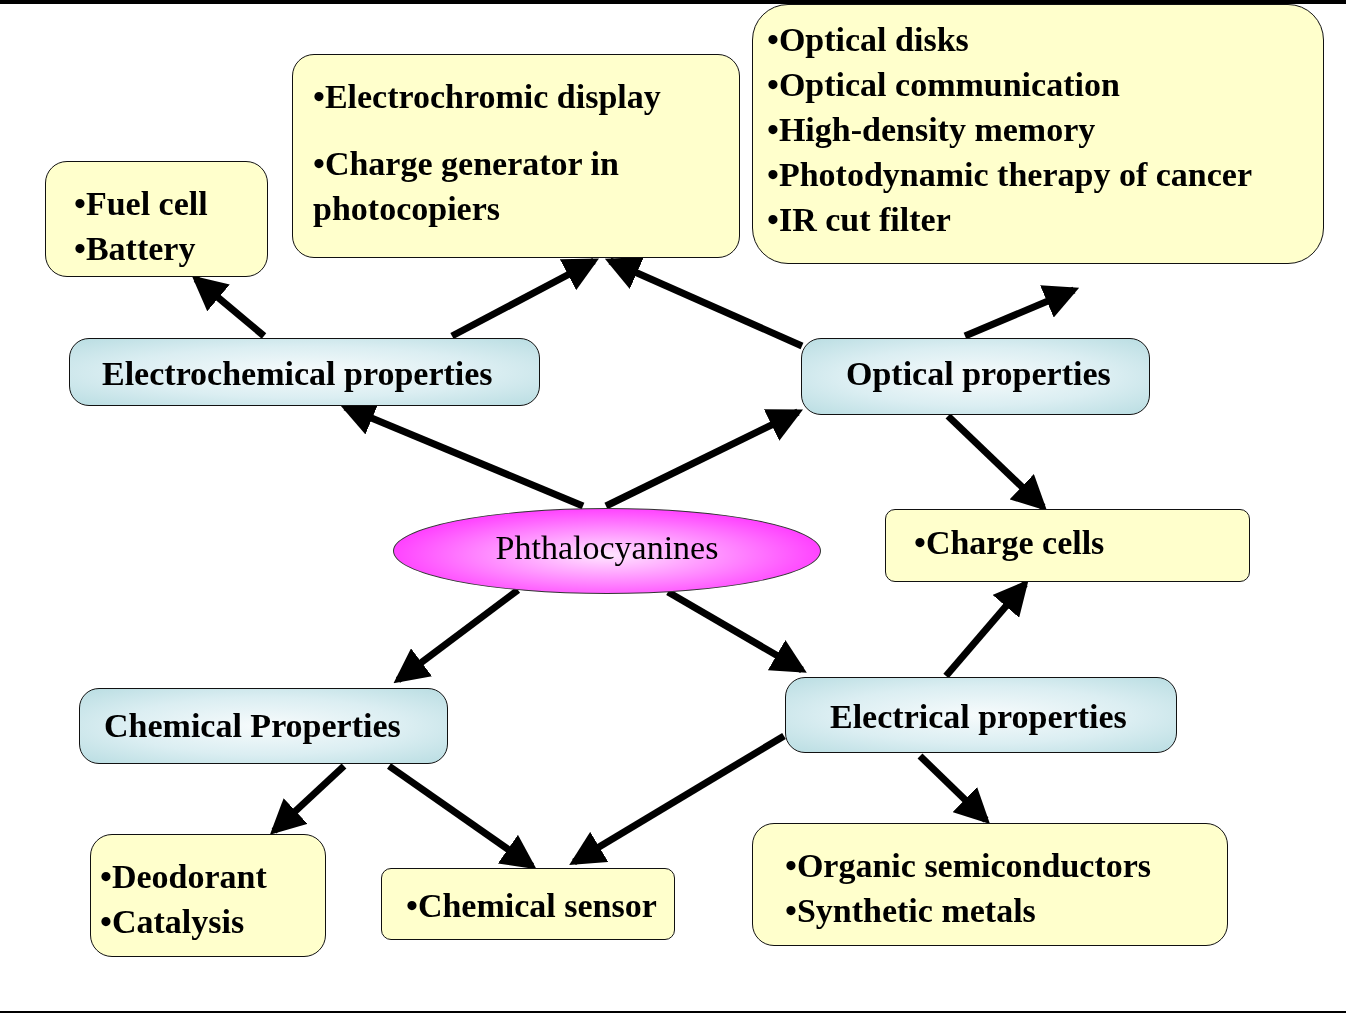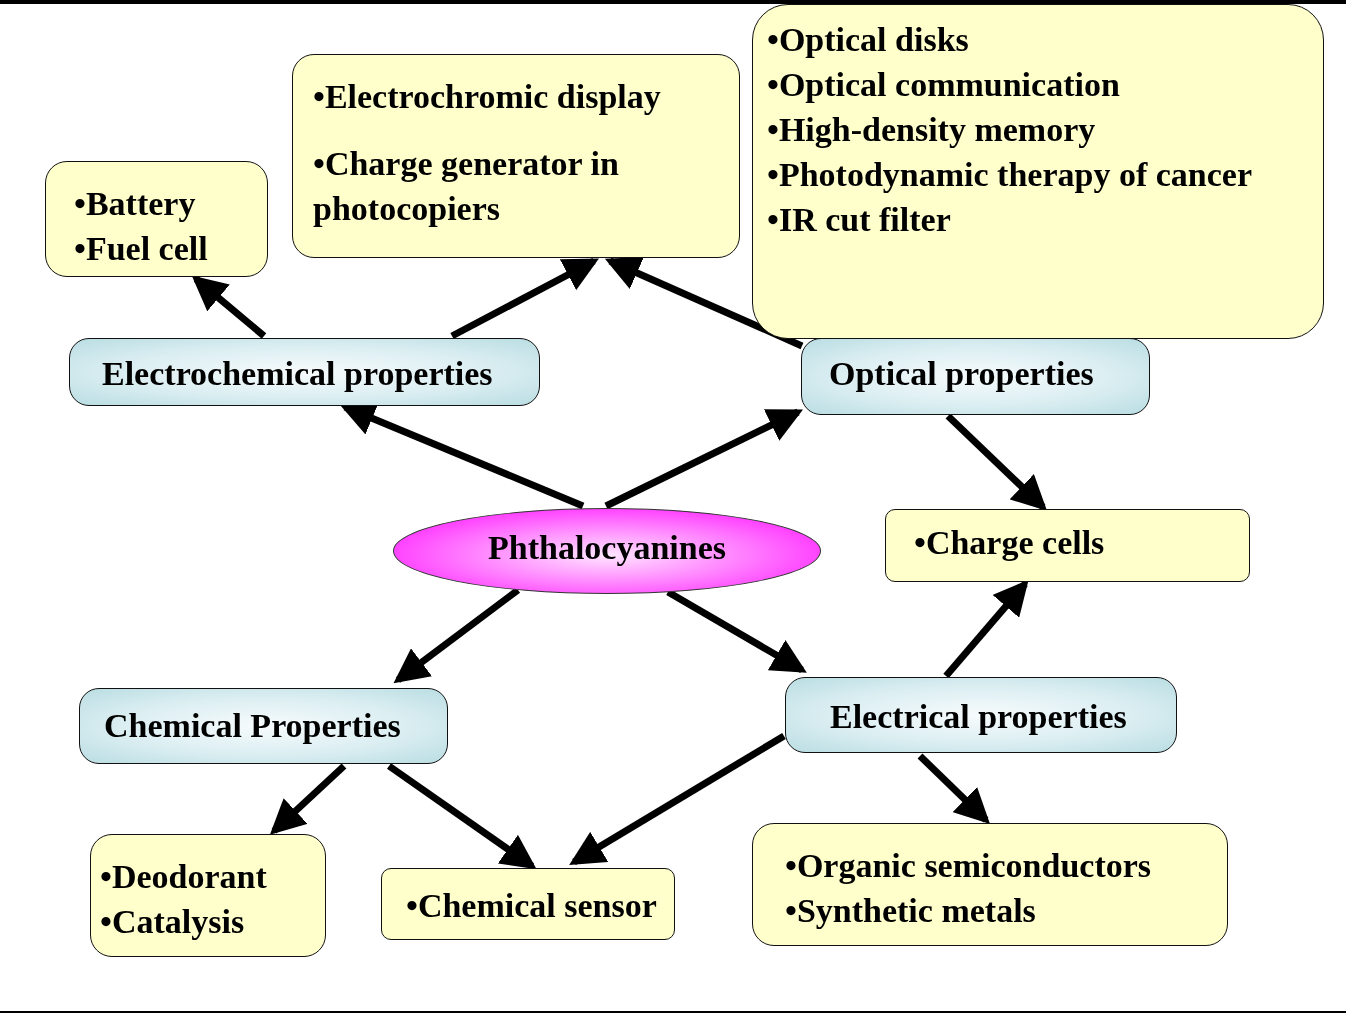--- a/index.html
+++ b/index.html
@@ -22,21 +22,21 @@
     }
     .yellow .line { font-size: 34px; line-height: 45px; white-space: nowrap; }
     .blue .label { font-size: 34px; white-space: nowrap; position: absolute; }
     .ellipse {
       position: absolute; left: 393px; top: 508px; width: 428px; height: 86px;
       border: 1.5px solid #333; border-radius: 50%; box-sizing: border-box;
       background: radial-gradient(ellipse at 50% 55%, #ffe6ff 0%, #ff80ff 45%, #ff00ff 100%);
     }
     .ellipse .label {
       position: absolute; left: 0; right: 0; top: 20px; text-align: center;
-      font-size: 34px; font-weight: bold; color: #000;
+      font-size: 34px; font-weight: normal; color: #000;
     }
   </style>
 </head>
 <body>
 
 <div class="topbar"></div>
 <div class="botbar"></div>
 
 <svg id="arrows" width="1346" height="1014">
   <defs>
@@ -54,31 +54,31 @@
   <line x1="965" y1="336" x2="1074" y2="290" stroke="#000" stroke-width="7" marker-end="url(#ah)"></line>
   <line x1="948" y1="416" x2="1043" y2="507" stroke="#000" stroke-width="7" marker-end="url(#ah)"></line>
   <line x1="946" y1="676" x2="1025" y2="584" stroke="#000" stroke-width="7" marker-end="url(#ah)"></line>
   <line x1="920" y1="756" x2="986" y2="820" stroke="#000" stroke-width="7" marker-end="url(#ah)"></line>
   <line x1="784" y1="736" x2="574" y2="862" stroke="#000" stroke-width="7" marker-end="url(#ah)"></line>
   <line x1="344" y1="766" x2="274" y2="831" stroke="#000" stroke-width="7" marker-end="url(#ah)"></line>
   <line x1="389" y1="766" x2="532" y2="866" stroke="#000" stroke-width="7" marker-end="url(#ah)"></line>
 </svg>
 
 <div class="box yellow" style="left:45px; top:161px; width:223px; height:116px; padding:19px 0 0 28px;">
+  <div class="line">•Fuel cell</div>
   <div class="line">•Battery</div>
-  <div class="line">•Fuel cell</div>
 </div>
 
 <div class="box yellow" style="left:292px; top:54px; width:448px; height:204px; padding:19px 0 0 20px;">
   <div class="line" style="margin-bottom:22px;font-family:Liberation Serif, serif;">•Electrochromic display</div>
   <div class="line">•Charge generator in</div>
   <div class="line">photocopiers</div>
 </div>
 
-<div class="box yellow" style="left:752px; top:4px; width:572px; height:335px; padding:12px 0 0 14px; border-radius:36px;">
+<div class="box yellow" style="left:752px; top:4px; width:572px; height:260px; padding:12px 0 0 14px; border-radius:36px;">
   <div class="line">•Optical disks</div>
   <div class="line">•Optical communication</div>
   <div class="line">•High-density memory</div>
   <div class="line">•Photodynamic therapy of cancer</div>
   <div class="line">•IR cut filter</div>
 </div>
 
 <div class="box yellow" style="left:885px; top:509px; width:365px; height:73px; padding:10px 0 0 28px; border-radius:10px;">
   <div class="line">•Charge cells</div>
 </div>
@@ -95,21 +95,21 @@
 <div class="box yellow" style="left:752px; top:823px; width:476px; height:123px; padding:19px 0 0 32px;">
   <div class="line">•Organic semiconductors</div>
   <div class="line">•Synthetic metals</div>
 </div>
 
 <div class="box blue" style="left:69px; top:338px; width:471px; height:68px;">
   <span class="label" style="left:32px; top:16px;">Electrochemical properties</span>
 </div>
 
 <div class="box blue" style="left:801px; top:338px; width:349px; height:77px;">
-  <span class="label" style="left:27px; top:16px;">Optical properties</span>
+  <span class="label" style="left:44px; top:16px;">Optical properties</span>
 </div>
 
 <div class="box blue" style="left:79px; top:688px; width:369px; height:76px;">
   <span class="label" style="left:24px; top:18px;">Chemical Properties</span>
 </div>
 
 <div class="box blue" style="left:785px; top:677px; width:392px; height:76px;">
   <span class="label" style="left:44px; top:20px;">Electrical properties</span>
 </div>
 

